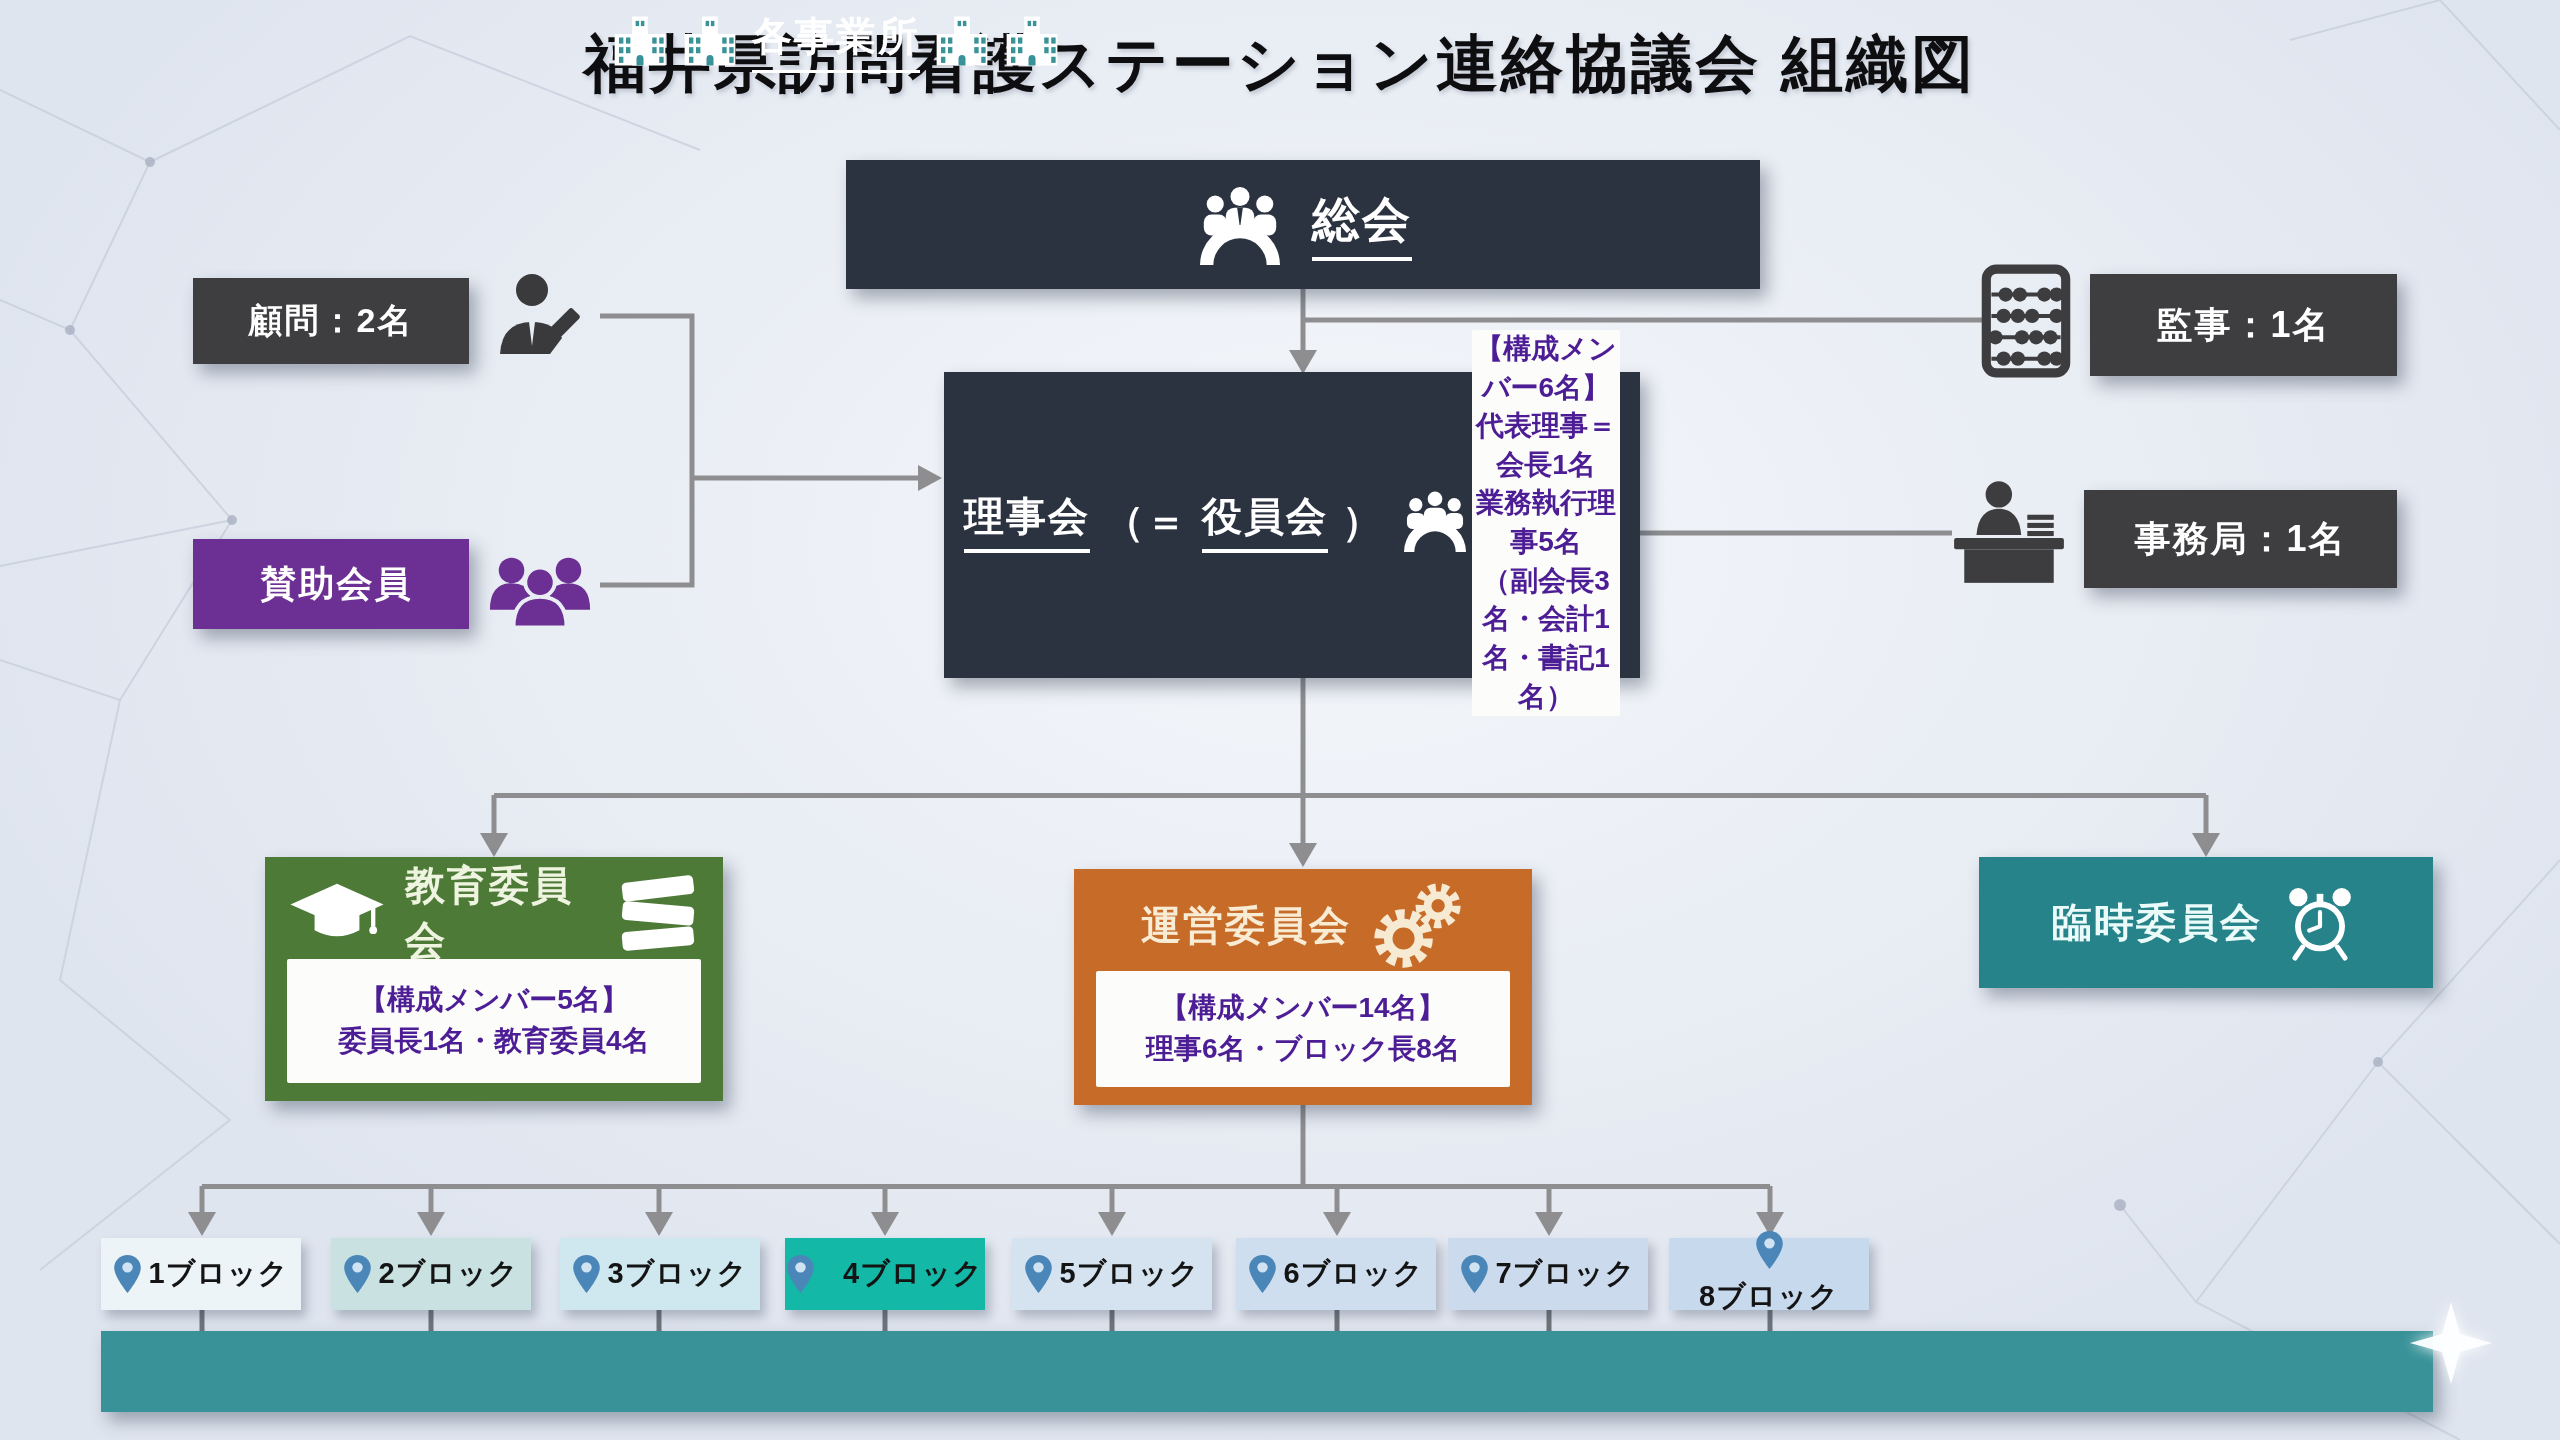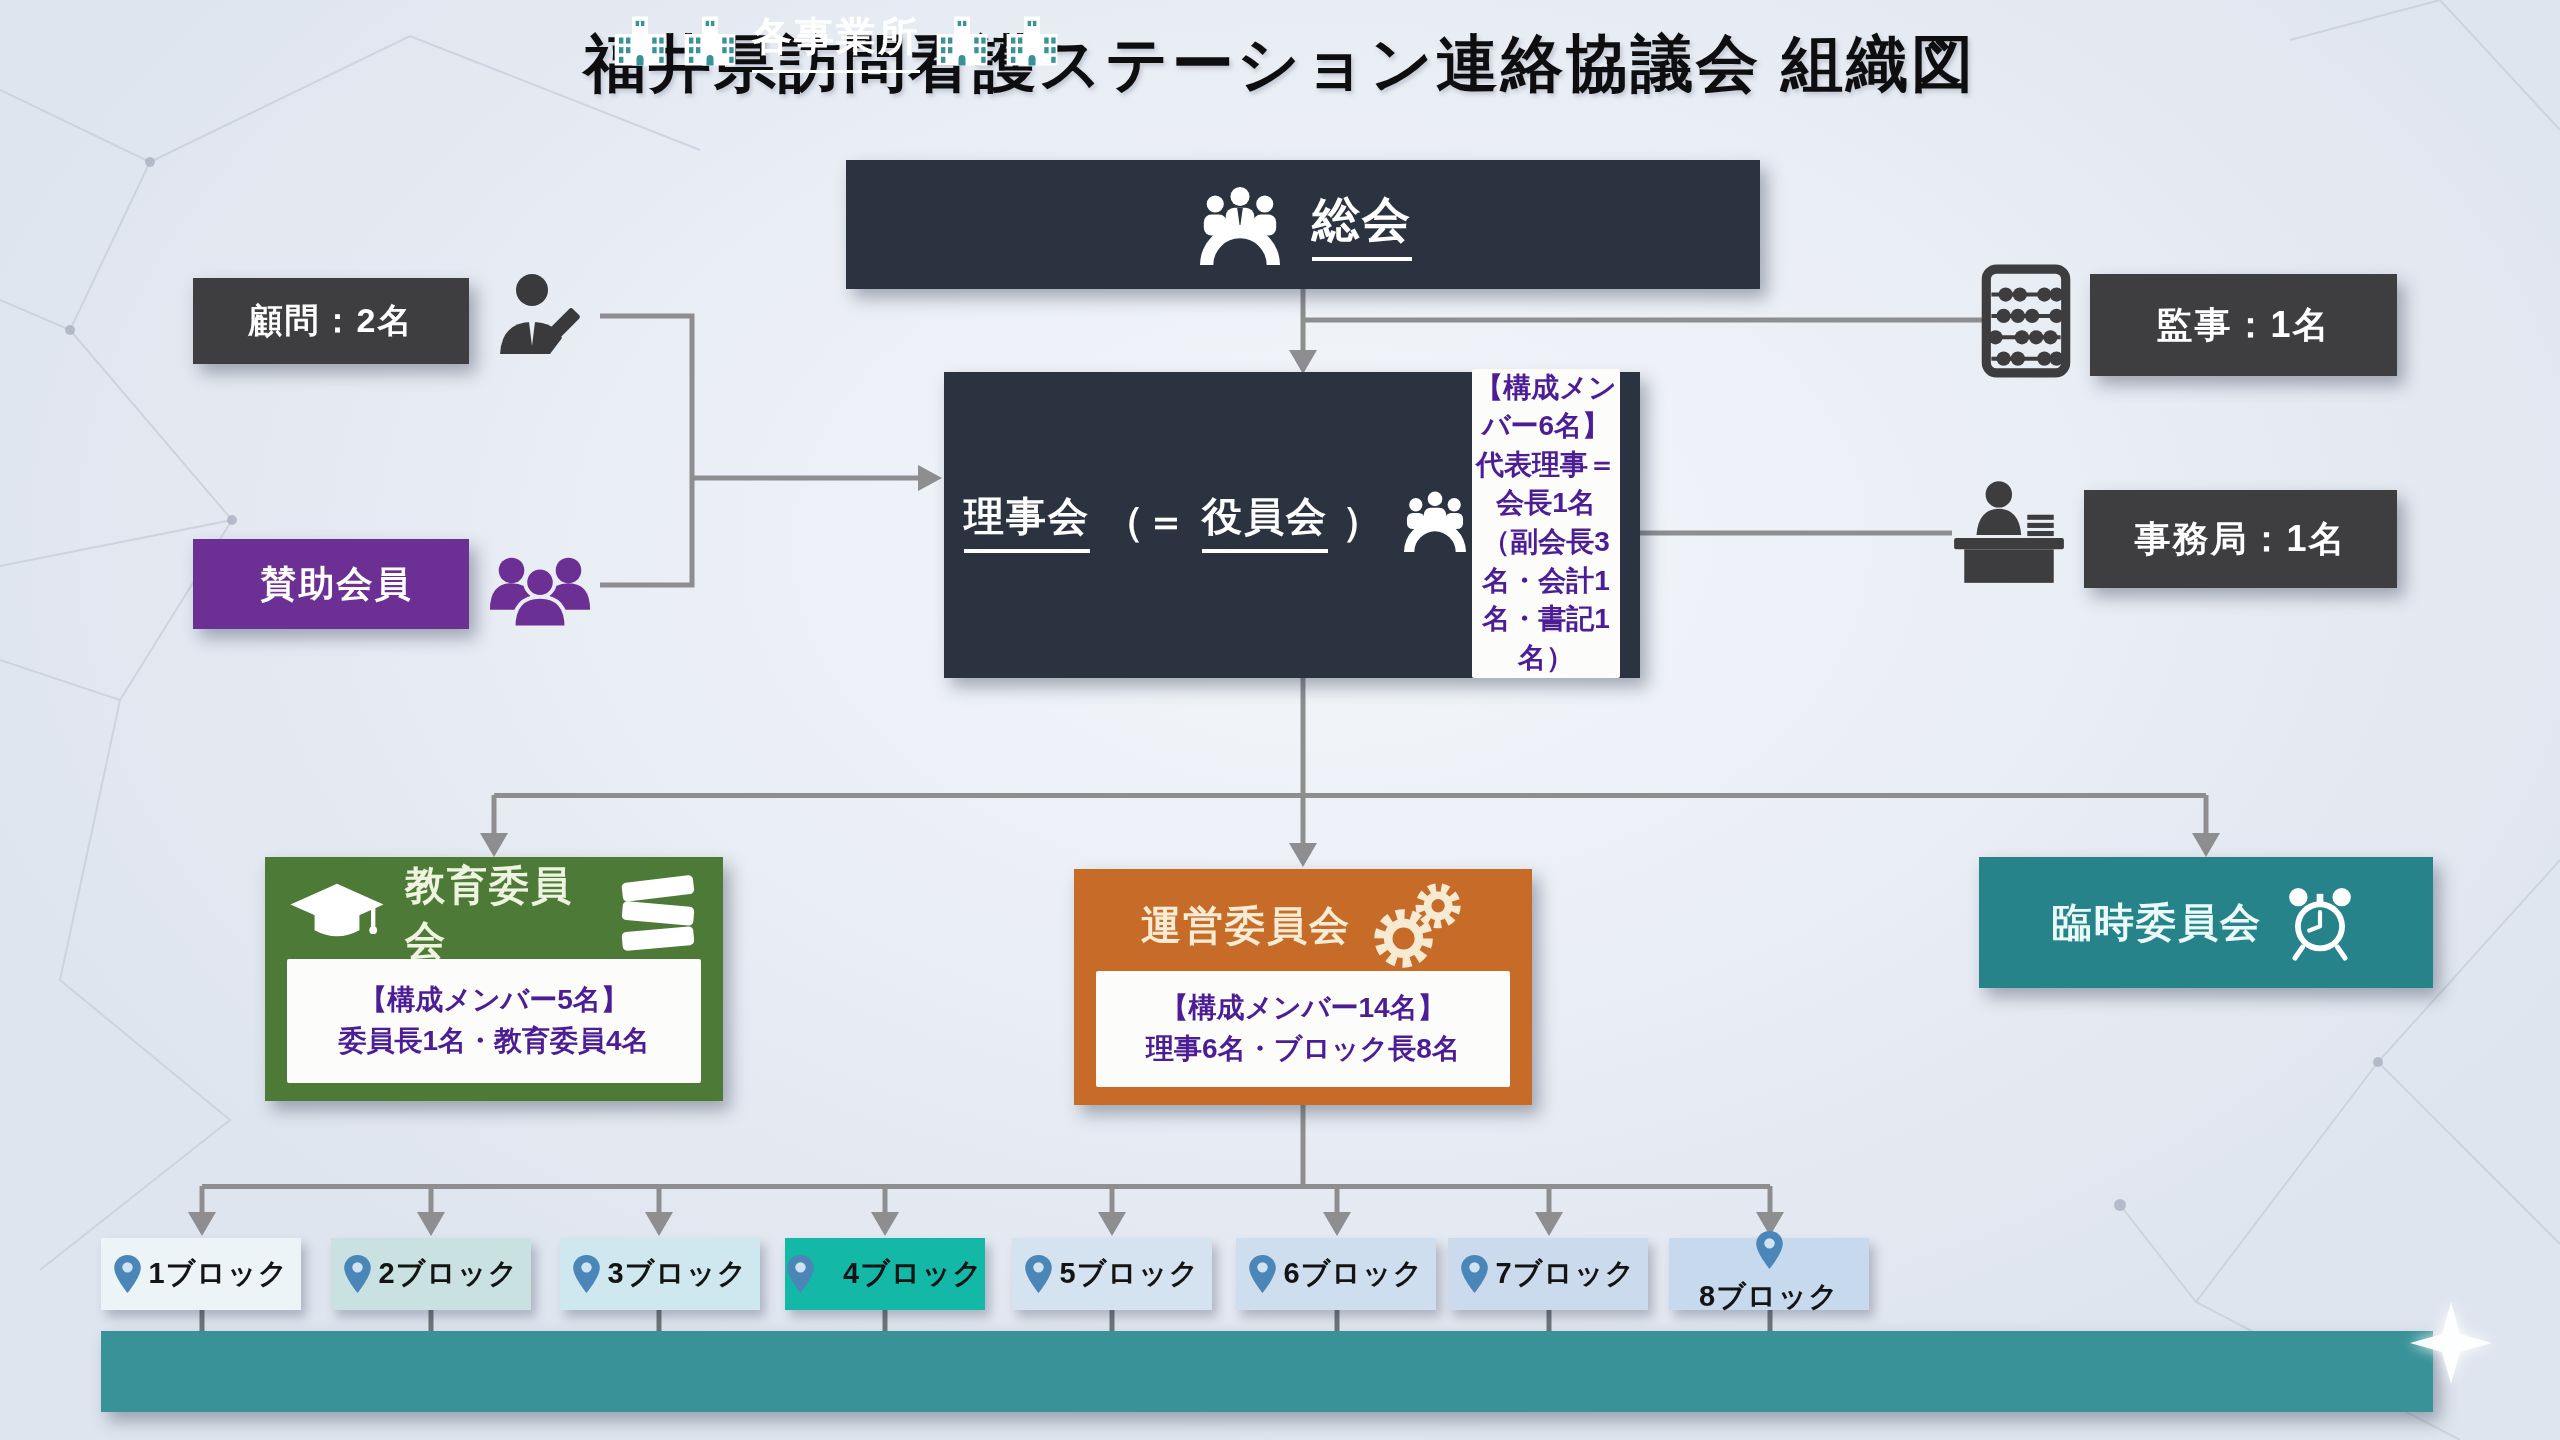--- a/index.html
+++ b/index.html
@@ -217,20 +217,21 @@
       <rect x="10" y="31" width="24" height="22" rx="8"></rect>
         <rect x="62" y="31" width="24" height="22" rx="8"></rect>
       <circle cx="48" cy="12" r="10"></circle>
       <rect x="33" y="24" width="30" height="28" rx="9"></rect>
       <path d="M6 84 a42 42 0 0 1 84 0 l-14 0 a28 28 0 0 0 -56 0 z"></path>
     </svg>
   </div>
   <div class="inner-white">
     <span>【構成メンバー6名】</span>
     <span>代表理事＝会長1名</span>
+    <span>業務執行理事5名</span>
     <span>（副会長3名・会計1名・書記1名）</span>
   </div>
 </div>
 
 <svg id="kanji-icon" class="abs" width="90" height="114" viewBox="0 0 88 112">
   <rect x="5" y="5" width="78" height="102" rx="10" fill="none" stroke="#3d3d3f" stroke-width="9"></rect>
   <g stroke="#3d3d3f" stroke-width="4">
     <line x1="10" y1="30" x2="78" y2="30"></line>
       <line x1="10" y1="51" x2="78" y2="51"></line>
     <line x1="10" y1="72" x2="78" y2="72"></line>

